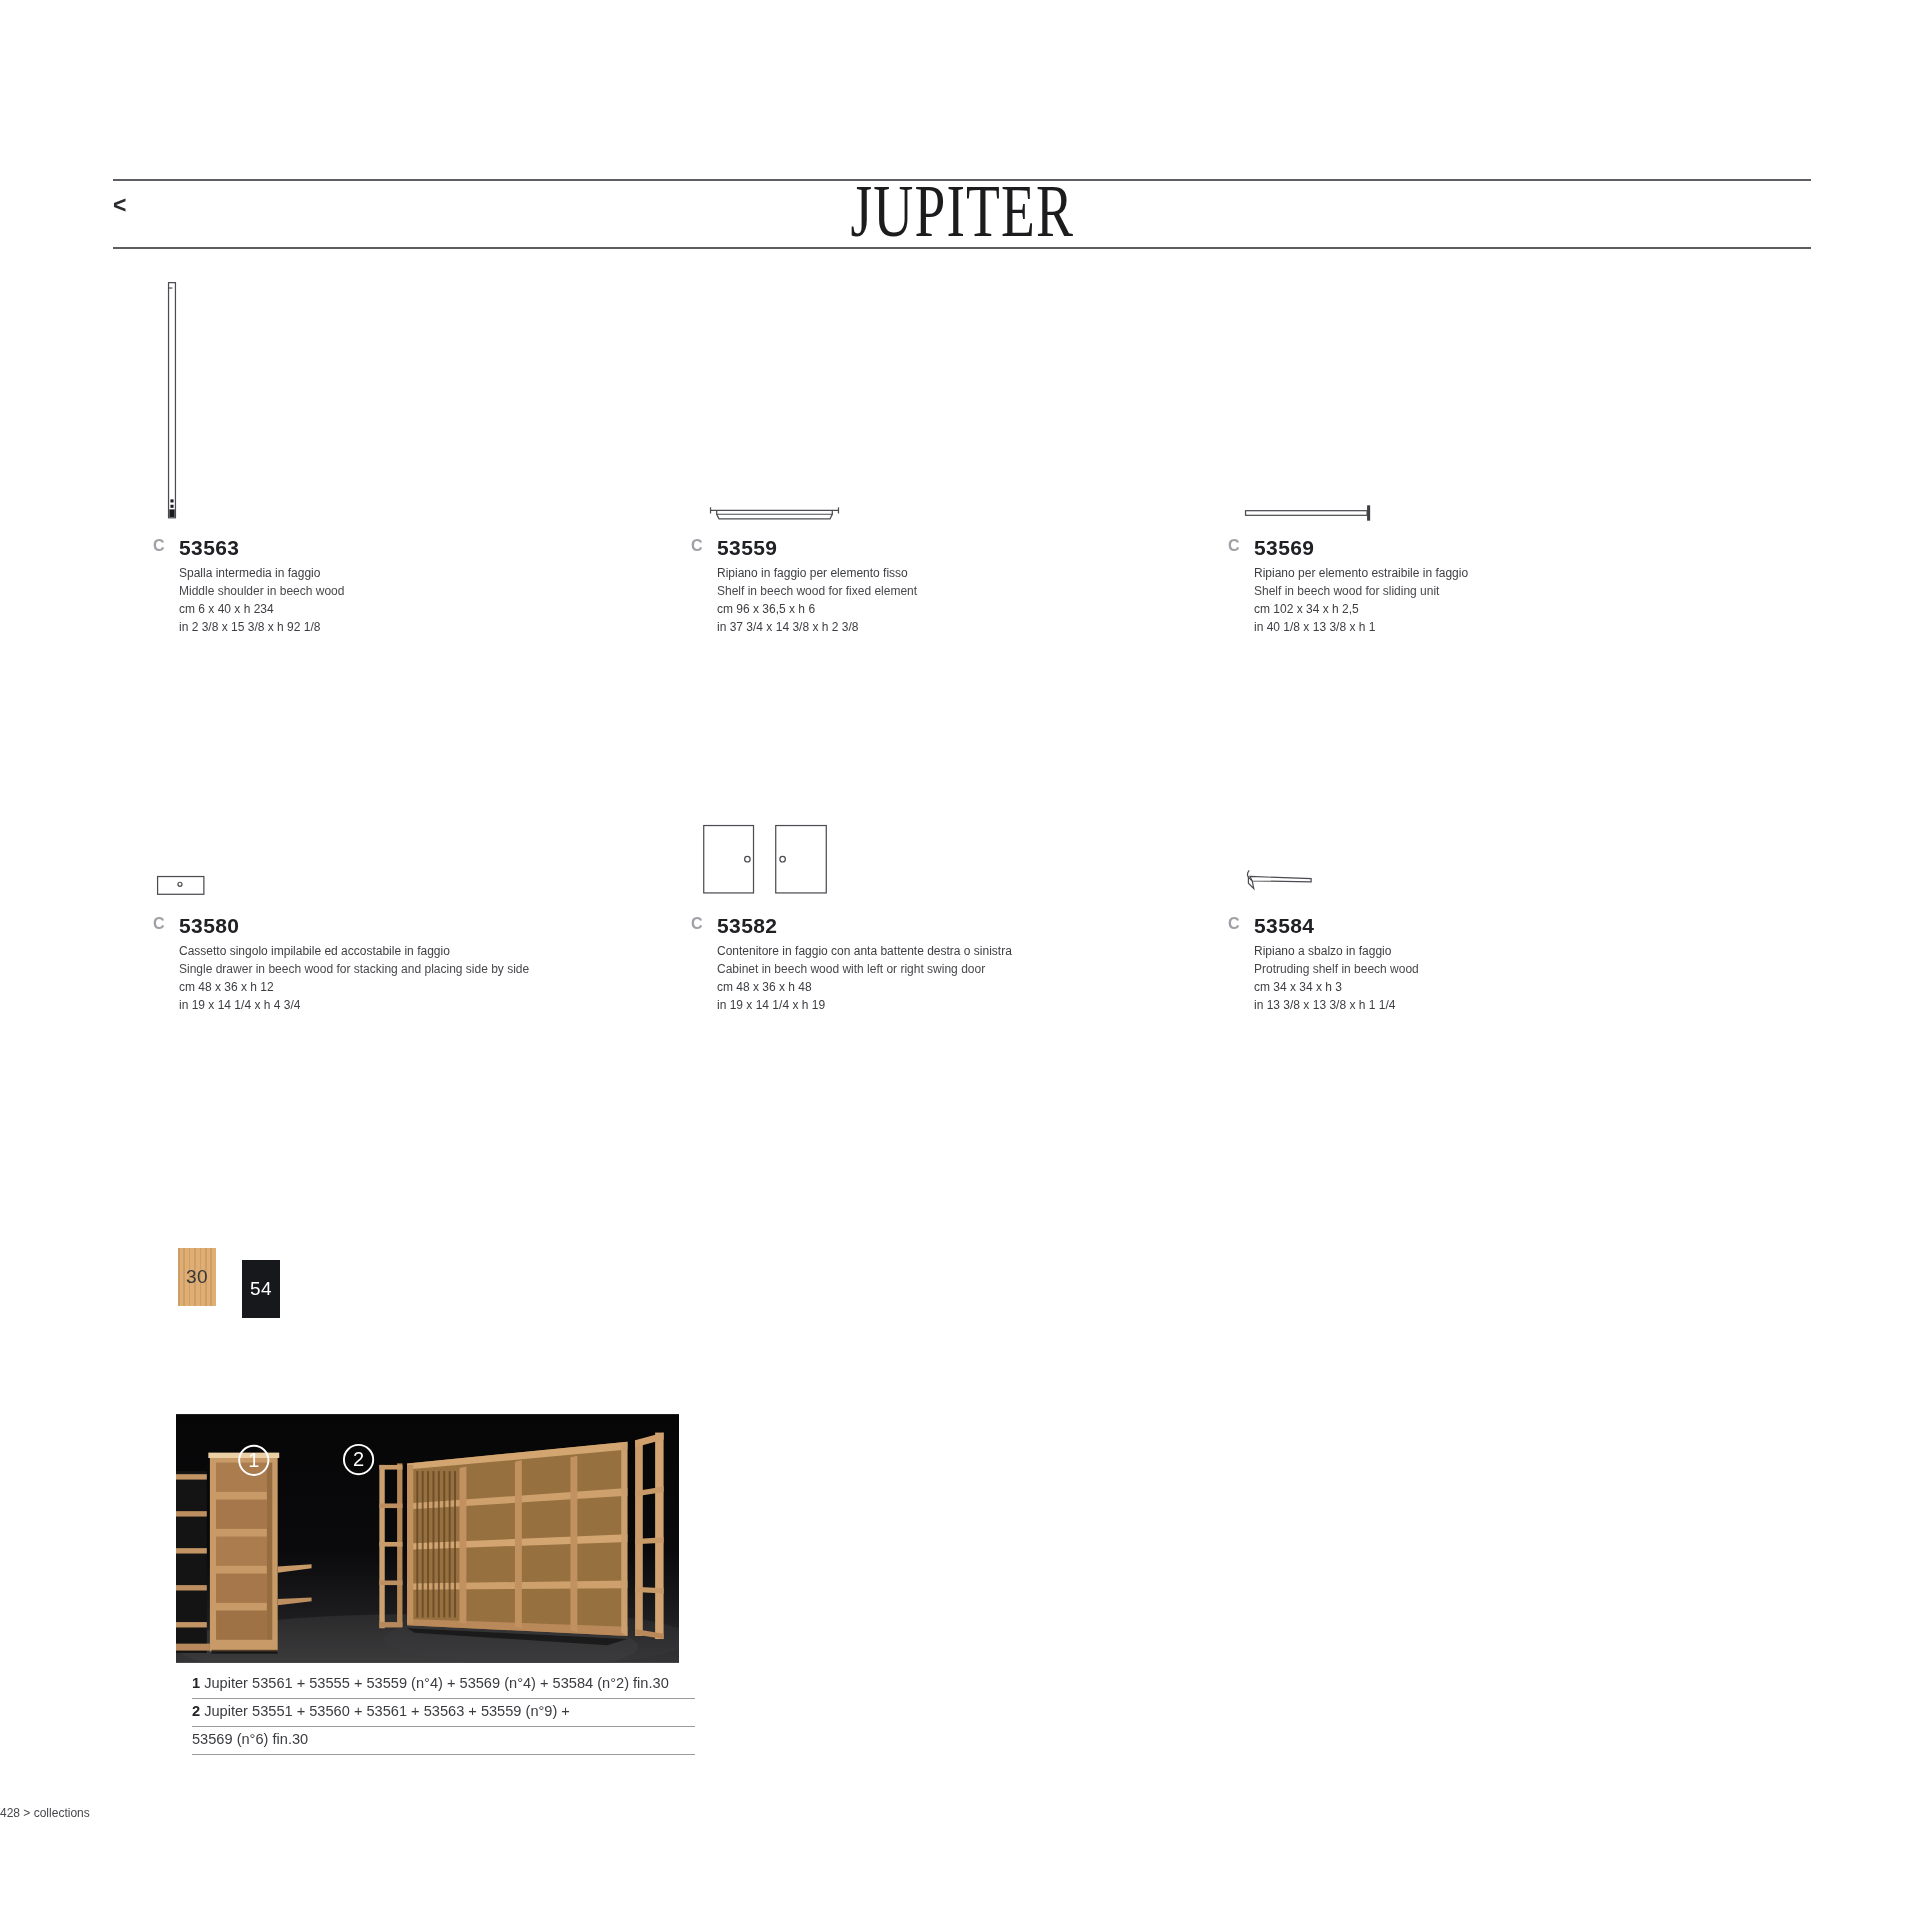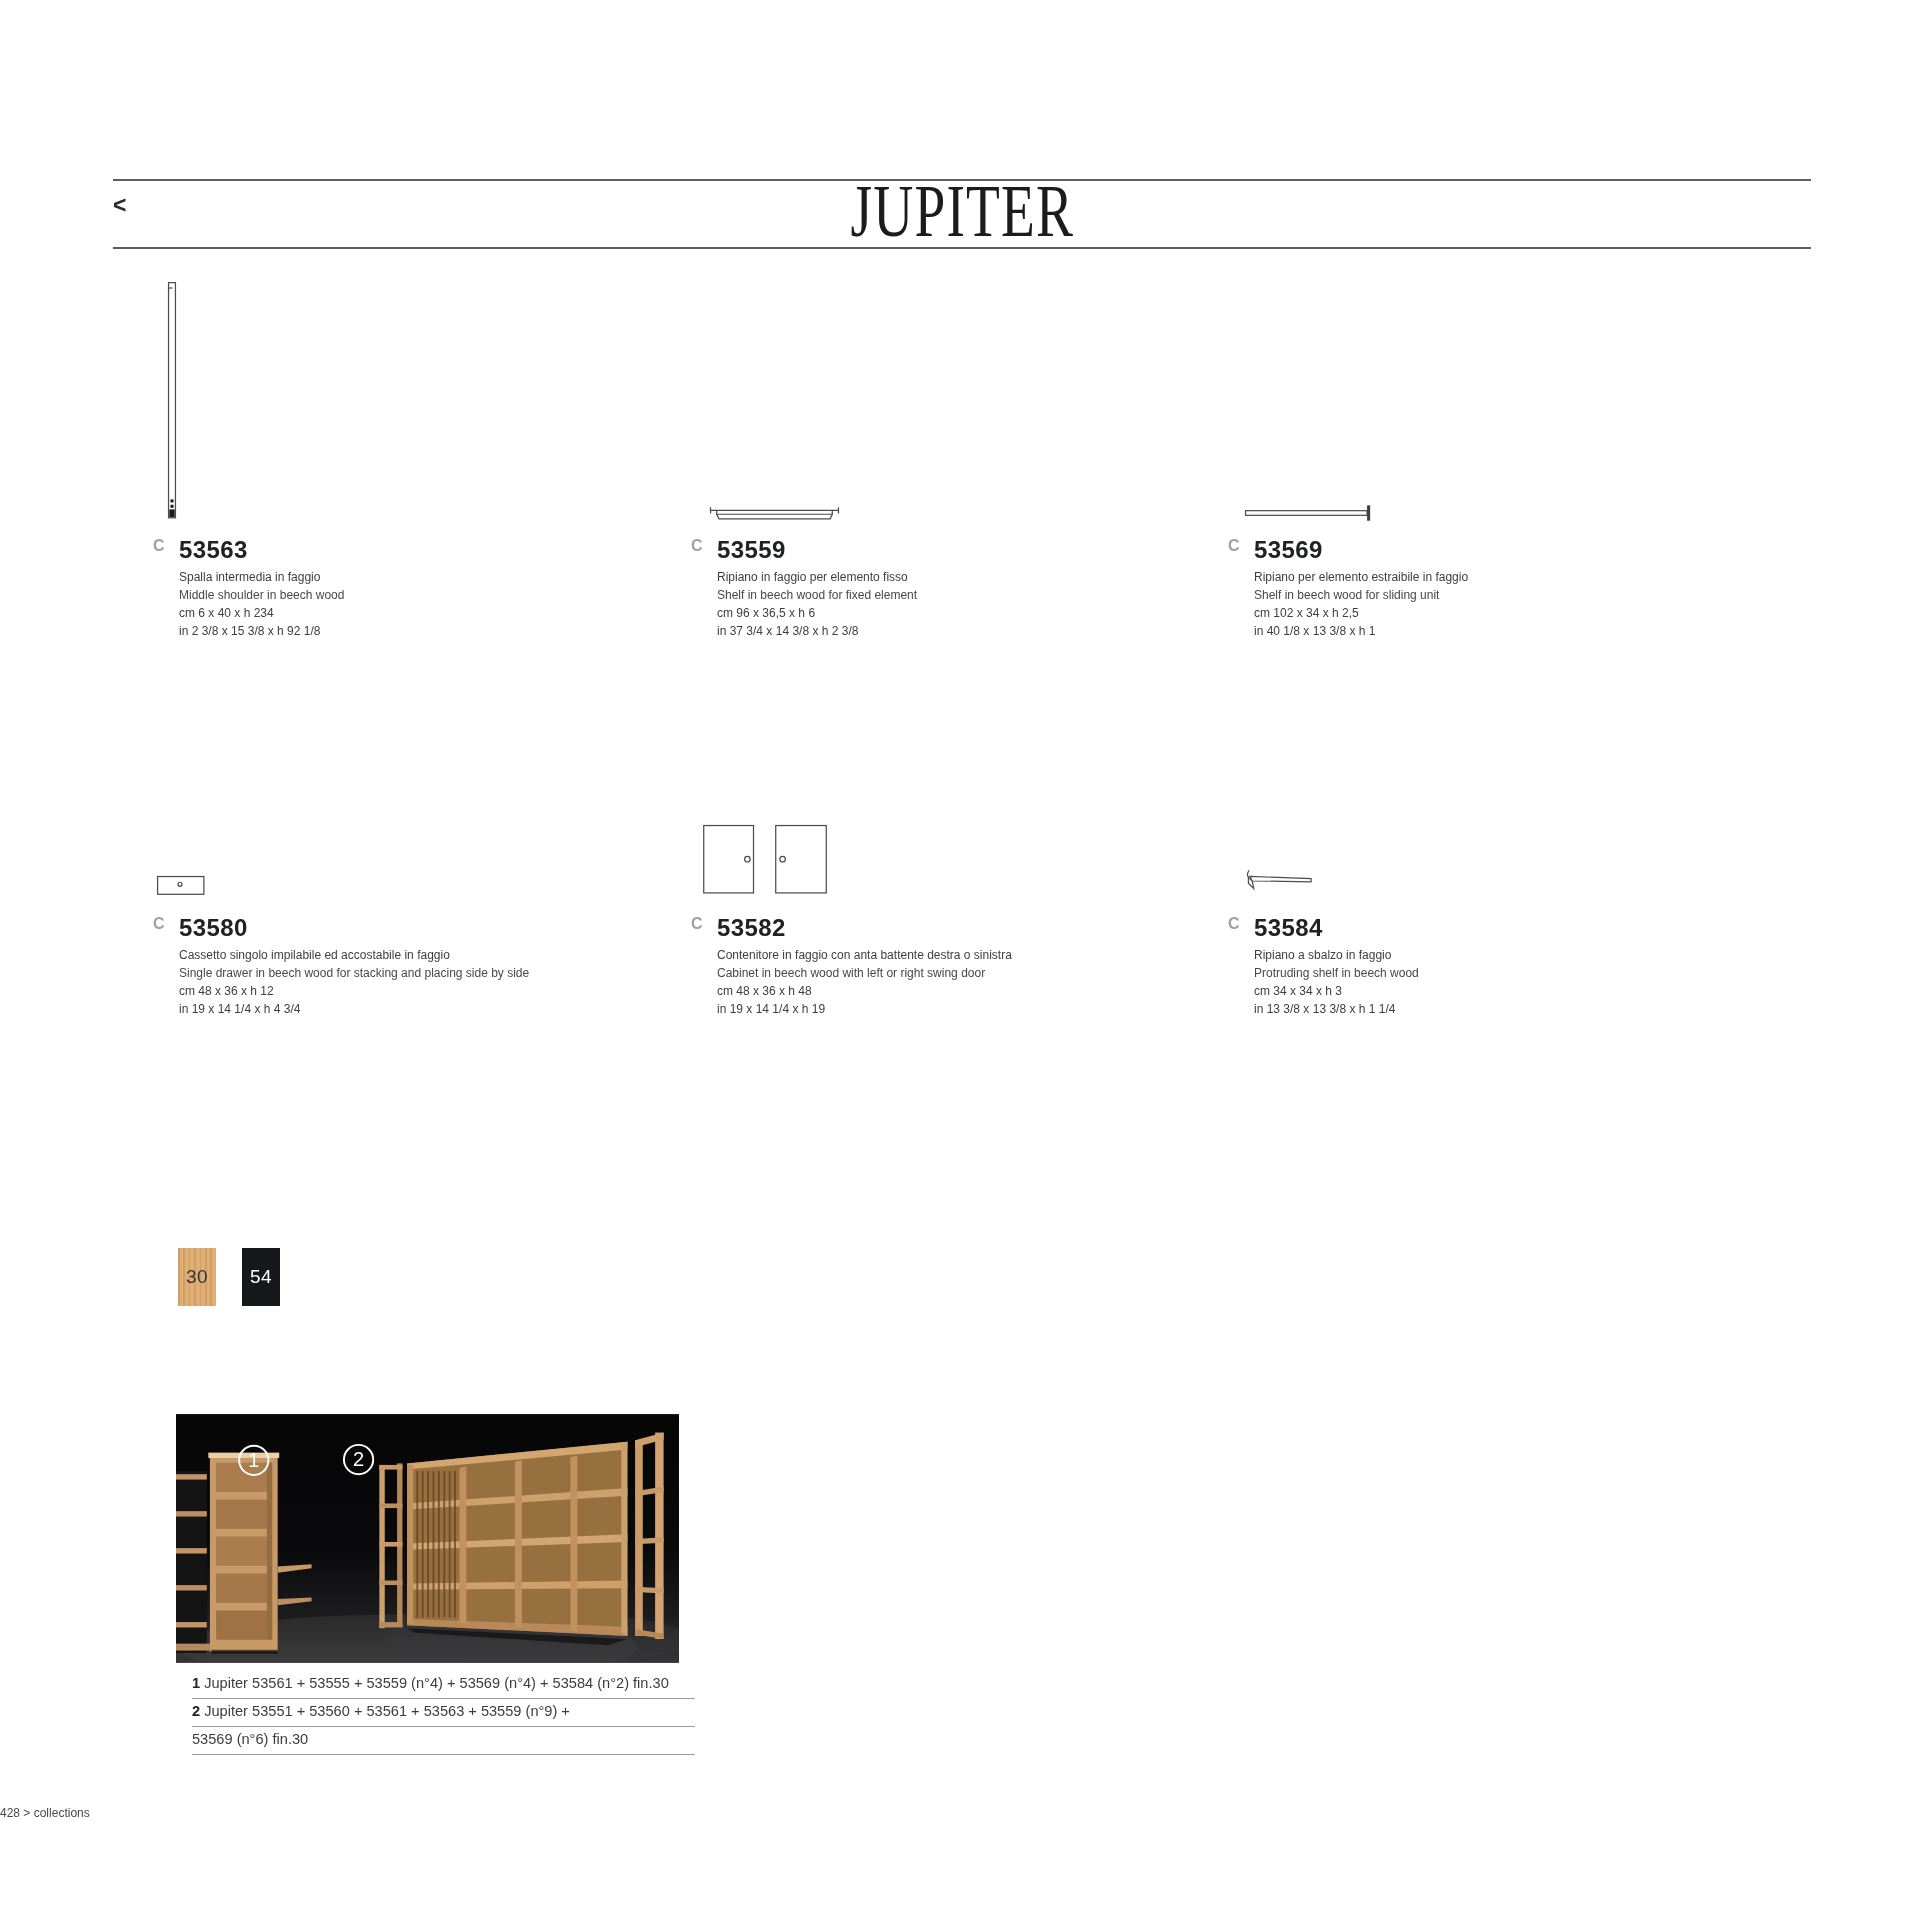--- a/index.html
+++ b/index.html
@@ -26,21 +26,21 @@
     display:inline-block; transform:scale(0.78,1.04); transform-origin:center;
     line-height:71px;
   }
 
   
   .prod-text { position:absolute; width:524px; }
   .prod-code-row { position:relative; margin-bottom:3.9px; }
   .prod-prefix {
     position:absolute; left:-26px; top:0.8px; font-size:16px; font-weight:700; color:#9fa1a6;
   }
-  .prod-code { font-size:24px; font-weight:700; color:#202125; letter-spacing:0.4px; }
+  .prod-code { font-size:21px; font-weight:700; color:#202125; letter-spacing:0.4px; }
   .prod-line { font-size:12px; line-height:18px; color:#3d3e42; }
   .prod-line.it { color:#47484c; }
 
   svg .ln { stroke:#4b4c51; stroke-width:1.6; fill:none; }
   svg .fillw { fill:#ffffff; stroke:#4b4c51; stroke-width:1.6; }
 
   
   .swatch {
     position:absolute; width:38px; height:58px; top:1248px;
     display:flex; align-items:center; justify-content:center;
@@ -180,21 +180,21 @@
   </div>
   <div class="prod-line">Ripiano a sbalzo in faggio</div>
   <div class="prod-line it">Protruding shelf in beech wood</div>
   <div class="prod-line">cm 34 x 34 x h 3</div>
   <div class="prod-line">in 13 3/8 x 13 3/8 x h 1 1/4</div>
 </div>
 
 <div class="swatch wood" style="left: 178px; background-color: rgb(223, 174, 116);">
   <span style="color: rgb(51, 54, 59);">30</span>
 </div>
-<div class="swatch" style="left: 242px; background-color: rgb(23, 24, 27);">
+<div class="swatch" style="left: 242px; background-color: rgb(23, 24, 27); margin-top: 12px;">
   <span style="color: rgb(255, 255, 255);">54</span>
 </div>
 
 <div class="photo">
   <svg width="503" height="249" viewBox="0 0 653 323">
     <defs>
       <linearGradient id="bgGrad" x1="0" y1="0" x2="0" y2="1">
         <stop offset="0" stop-color="#060607"></stop>
         <stop offset="0.55" stop-color="#0a0a0c"></stop>
         <stop offset="0.82" stop-color="#1d1d1f"></stop>

